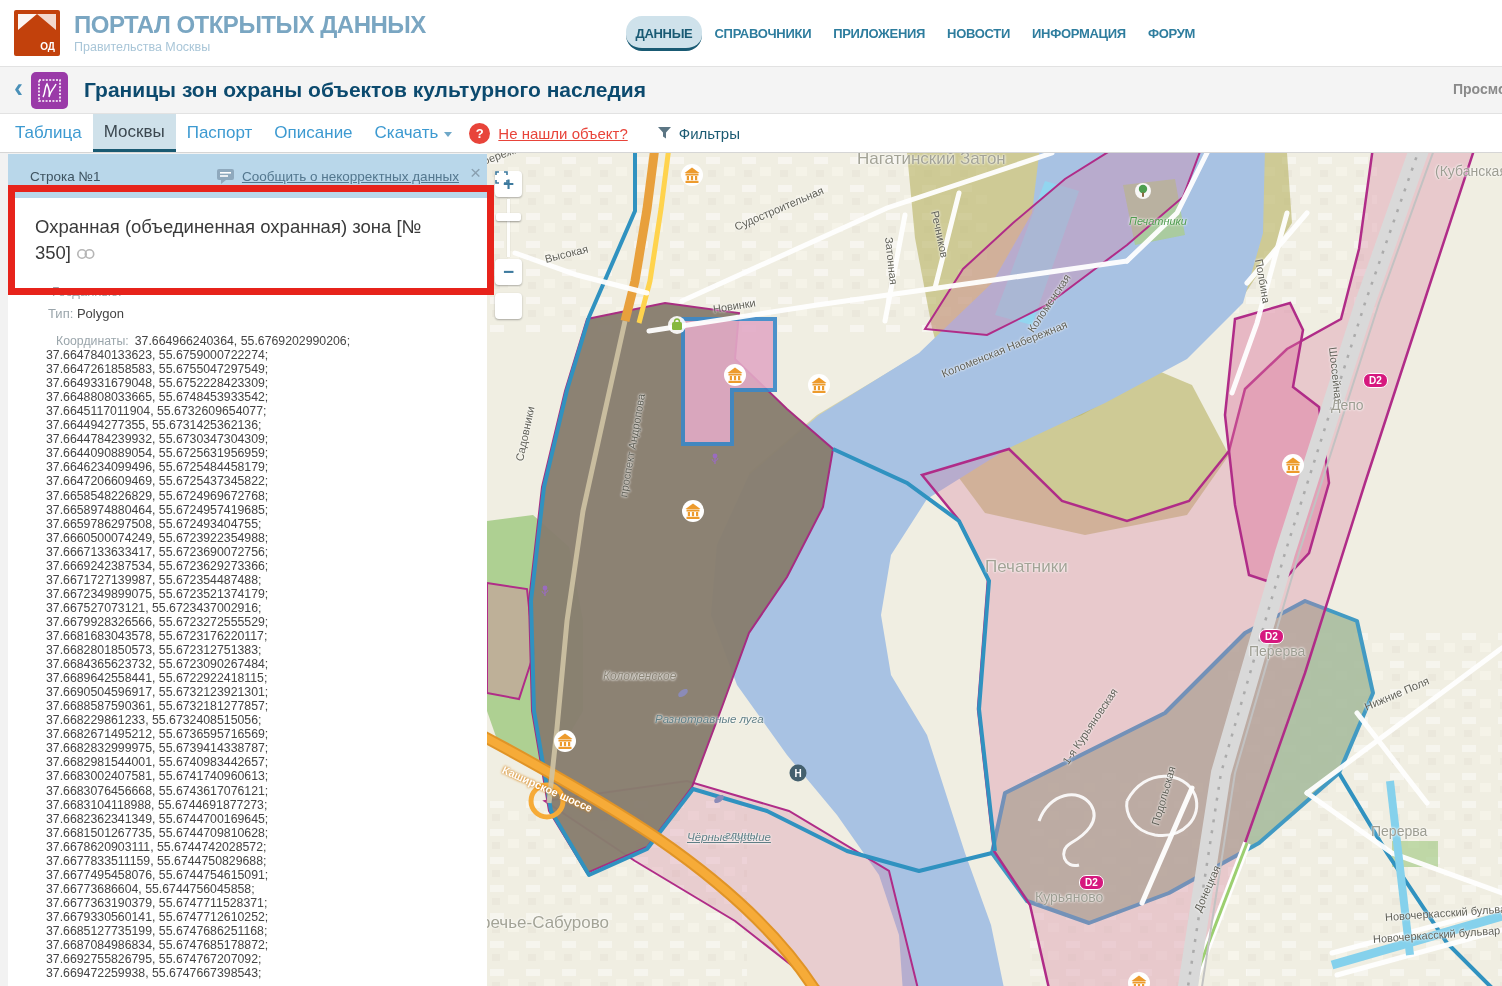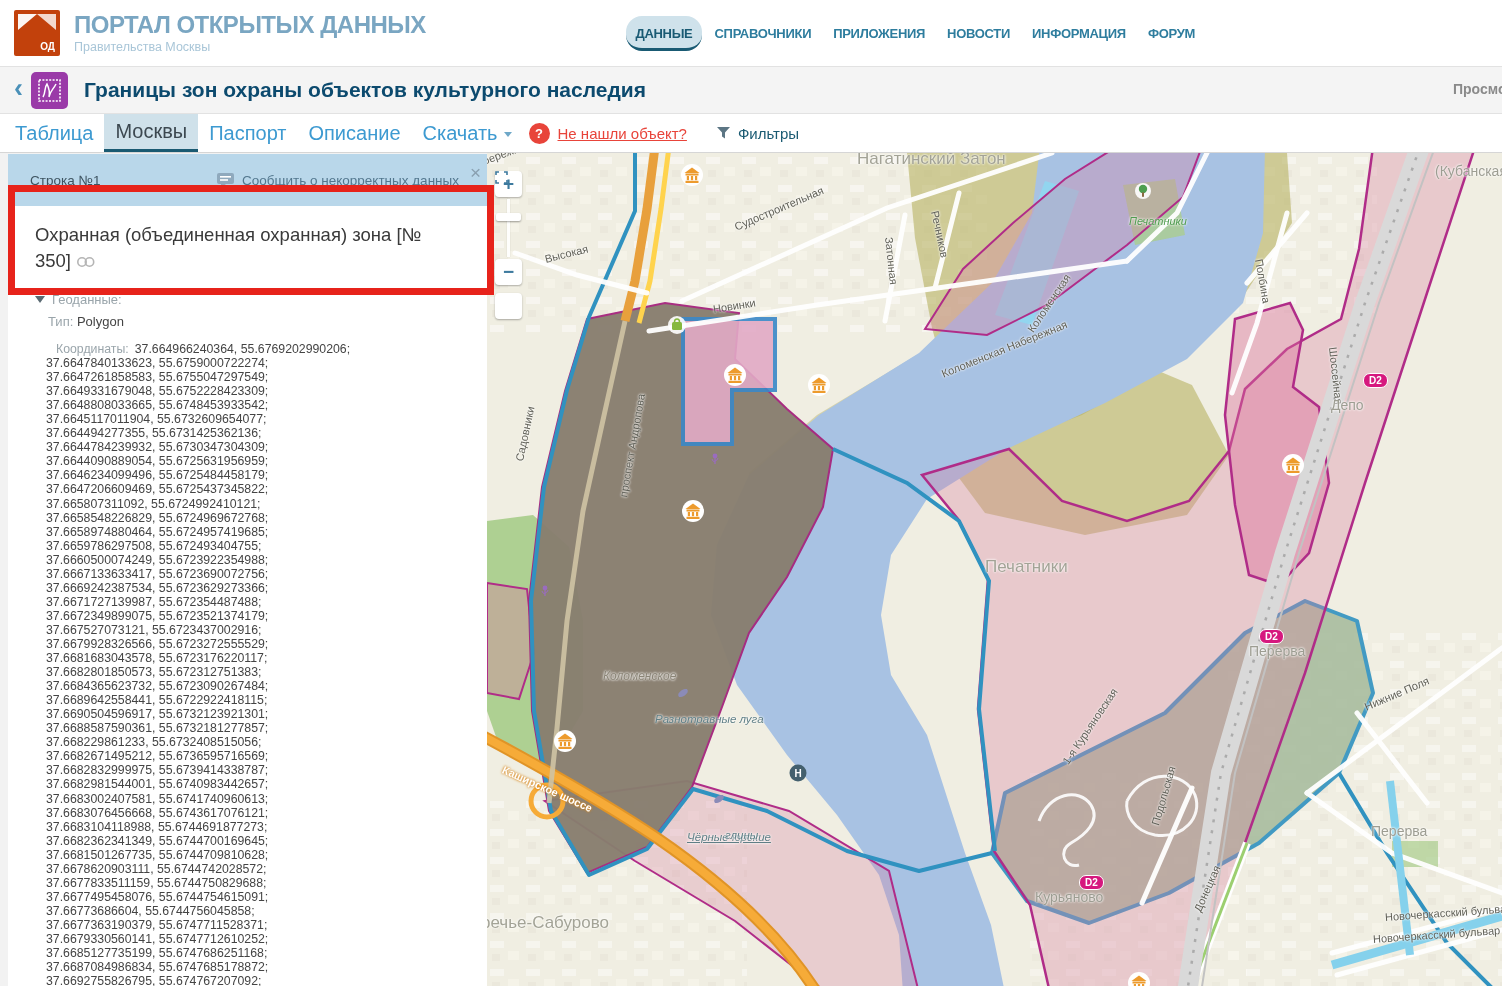--- a/index.html
+++ b/index.html
@@ -18,21 +18,21 @@
   
   .bcbar{height:46px;background:#f4f4f4;border-top:1px solid #e2e2e2;border-bottom:1px solid #e2e2e2;
     display:flex;align-items:center;position:relative;}
   .back{color:#4a90b8;font-size:27px;font-weight:bold;margin:0 8px 4px 14px;cursor:pointer;line-height:20px;}
   .ds-icon{width:37px;height:37px;background:#9a3aa8;border-radius:5px;margin-right:16px;flex:none;
     display:flex;align-items:center;justify-content:center;}
   .bc-title{color:#0c4a6e;font-size:21px;font-weight:bold;}
   .views{position:absolute;right:0;top:14px;width:49px;overflow:hidden;color:#8a8a8a;font-size:14px;font-weight:bold;white-space:nowrap;}
   
   .tabs{height:38px;background:#fff;display:flex;align-items:stretch;border-bottom:1px solid #d6d6d6;position:relative;}
-  .tab{color:#3d9ad1;font-size:20px;display:flex;align-items:center;padding:0 11px;cursor:pointer;}
+  .tab{color:#3d9ad1;font-size:17px;display:flex;align-items:center;padding:0 11px;cursor:pointer;}
   .tab.active{background:#cfe1ea;color:#3c4850;border-bottom:3px solid #1a5a72;}
   .caret{width:0;height:0;border-left:4px solid transparent;border-right:4px solid transparent;border-top:5px solid #6fa8c8;margin-left:6px;margin-top:3px;}
   .helpc{width:21px;height:21px;border-radius:50%;background:#e8443a;color:#fff;font-size:13px;font-weight:bold;
     display:flex;align-items:center;justify-content:center;align-self:center;margin:0 8px 0 6px;cursor:pointer;}
   .nf-link{color:#e8443a;font-size:15px;text-decoration:underline;align-self:center;cursor:pointer;}
   .filters{display:flex;align-items:center;margin-left:30px;cursor:pointer;}
   .filters span{color:#1a5a72;font-size:15px;margin-left:7px;}
   
   .main{position:relative;width:1502px;height:836px;}
   .map{position:absolute;left:487px;top:0;width:1015px;height:836px;overflow:hidden;background:#f0eee2;cursor:grab;}
@@ -50,21 +50,21 @@
     padding:1px 5px;border-radius:7px;border:1px solid #fff;pointer-events:none;}
   
   .zctl{position:absolute;left:8px;top:18px;width:27px;z-index:20;}
   .zbtn{width:27px;height:26px;background:#fff;border-radius:4px;box-shadow:0 1px 2px rgba(0,0,0,.3);
     color:#3d7a9e;font-size:19px;font-weight:bold;display:flex;align-items:center;justify-content:center;cursor:pointer;}
   .ztrack{width:3px;height:58px;background:rgba(255,255,255,.9);margin:2px auto;position:relative;box-shadow:0 0 1px rgba(0,0,0,.3);}
   .zhandle{position:absolute;left:-11px;top:14px;width:25px;height:8px;background:#fff;border-radius:2px;box-shadow:0 1px 2px rgba(0,0,0,.35);cursor:pointer;}
   .zexp{margin-top:8px;}
   
   .panel{position:absolute;left:8px;top:1px;width:479px;height:835px;background:#fff;z-index:10;}
-  .p-hdr{height:52px;background:#b9d7ea;display:flex;align-items:center;position:relative;}
+  .p-hdr{height:44px;background:#b9d7ea;display:flex;align-items:center;position:relative;}
   .p-row{color:#3e5360;font-size:13.5px;margin-left:22px;}
   .p-report{position:absolute;right:28px;display:flex;align-items:center;cursor:pointer;}
   .p-report span{color:#53778e;font-size:13.5px;text-decoration:underline;margin-left:7px;}
   .p-close{position:absolute;right:6px;top:9px;color:#8aa0b0;font-size:19px;cursor:pointer;line-height:19px;}
   .p-body{padding:8px 14px 0 27px;position:relative;}
   .obj-title{color:#3a3a3a;font-size:18.5px;line-height:26px;margin-top:8px;width:420px;}
   .chain{display:inline-block;vertical-align:-1px;margin-left:5px;}
   .geo-row{margin-top:17px;color:#9aa5ab;font-size:13px;display:flex;align-items:center;}
   .tri{width:0;height:0;border-left:5px solid transparent;border-right:5px solid transparent;border-top:7px solid #5a6a72;margin-right:7px;}
   .type-row{margin-top:7px;color:#9aa5ab;font-size:13px;padding-left:13px;}
@@ -363,21 +363,20 @@
             <div>37.6647840133623, 55.6759000722274;</div>
             <div>37.6647261858583, 55.6755047297549;</div>
             <div>37.6649331679048, 55.6752228423309;</div>
             <div>37.6648808033665, 55.6748453933542;</div>
             <div>37.6645117011904, 55.6732609654077;</div>
             <div>37.664494277355, 55.6731425362136;</div>
             <div>37.6644784239932, 55.6730347304309;</div>
             <div>37.6644090889054, 55.6725631956959;</div>
             <div>37.6646234099496, 55.6725484458179;</div>
             <div>37.6647206609469, 55.6725437345822;</div>
-            <div>37.665807311092, 55.6724992410121;</div>
             <div>37.6658548226829, 55.6724969672768;</div>
             <div>37.6658974880464, 55.6724957419685;</div>
             <div>37.6659786297508, 55.672493404755;</div>
             <div>37.6660500074249, 55.6723922354988;</div>
             <div>37.6667133633417, 55.6723690072756;</div>
             <div>37.6669242387534, 55.6723629273366;</div>
             <div>37.6671727139987, 55.672354487488;</div>
             <div>37.6672349899075, 55.6723521374179;</div>
             <div>37.667527073121, 55.6723437002916;</div>
             <div>37.6679928326566, 55.6723272555529;</div>

